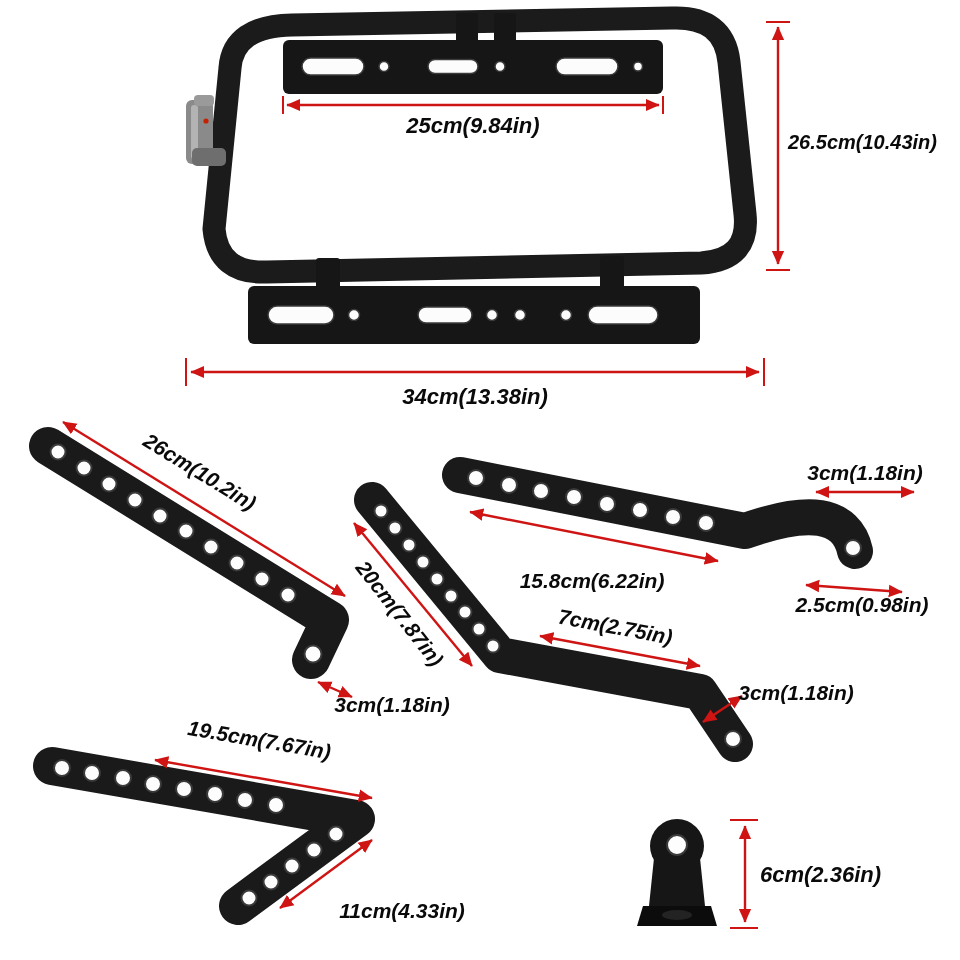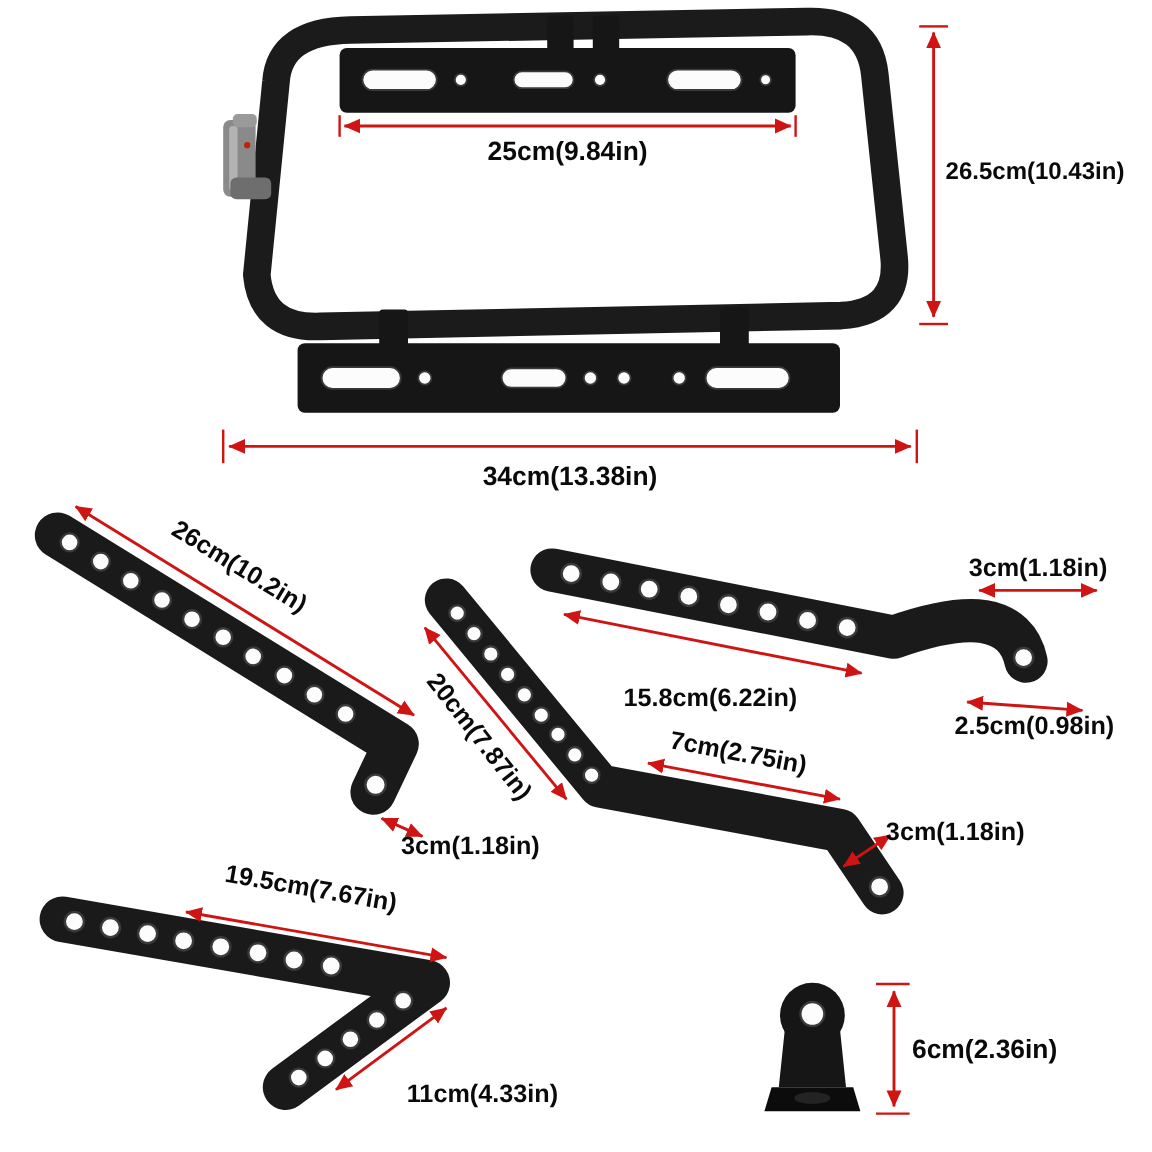--- a/index.html
+++ b/index.html
@@ -1,17 +1,17 @@
 <!DOCTYPE html>
 <html><head>
 <meta charset="utf-8">
 <style>
   html,body{margin:0;padding:0;background:#ffffff;}
   .canvas{position:relative;width:960px;height:960px;background:#ffffff;overflow:hidden;
-          font-family:"Liberation Sans",sans-serif;}
+          font-family:"Liberation Sans",sans-serif;font-style:italic;}
   svg{display:block;}
   .metal-stroke{stroke:#1a1a1a;fill:none;stroke-linecap:round;stroke-linejoin:round;}
   .metal-fill{fill:#161616;}
   .frame-tube{stroke:#1b1b1b;fill:none;stroke-width:23;stroke-linejoin:round;}
   .hole{fill:#fdfdfd;stroke:#3a3a3a;stroke-width:2;}
   .slot{fill:#fcfcfc;stroke:#3a3a3a;stroke-width:1.5;}
   .dim{stroke:#cf1414;stroke-width:2.4;fill:none;}
   .tick{stroke:#cf1414;stroke-width:2;}
   .dim-label{font-family:"Liberation Sans",sans-serif;font-weight:700;font-size:21px;fill:#0a0a0a;}
   .dim-label.lg{font-size:22px;}

